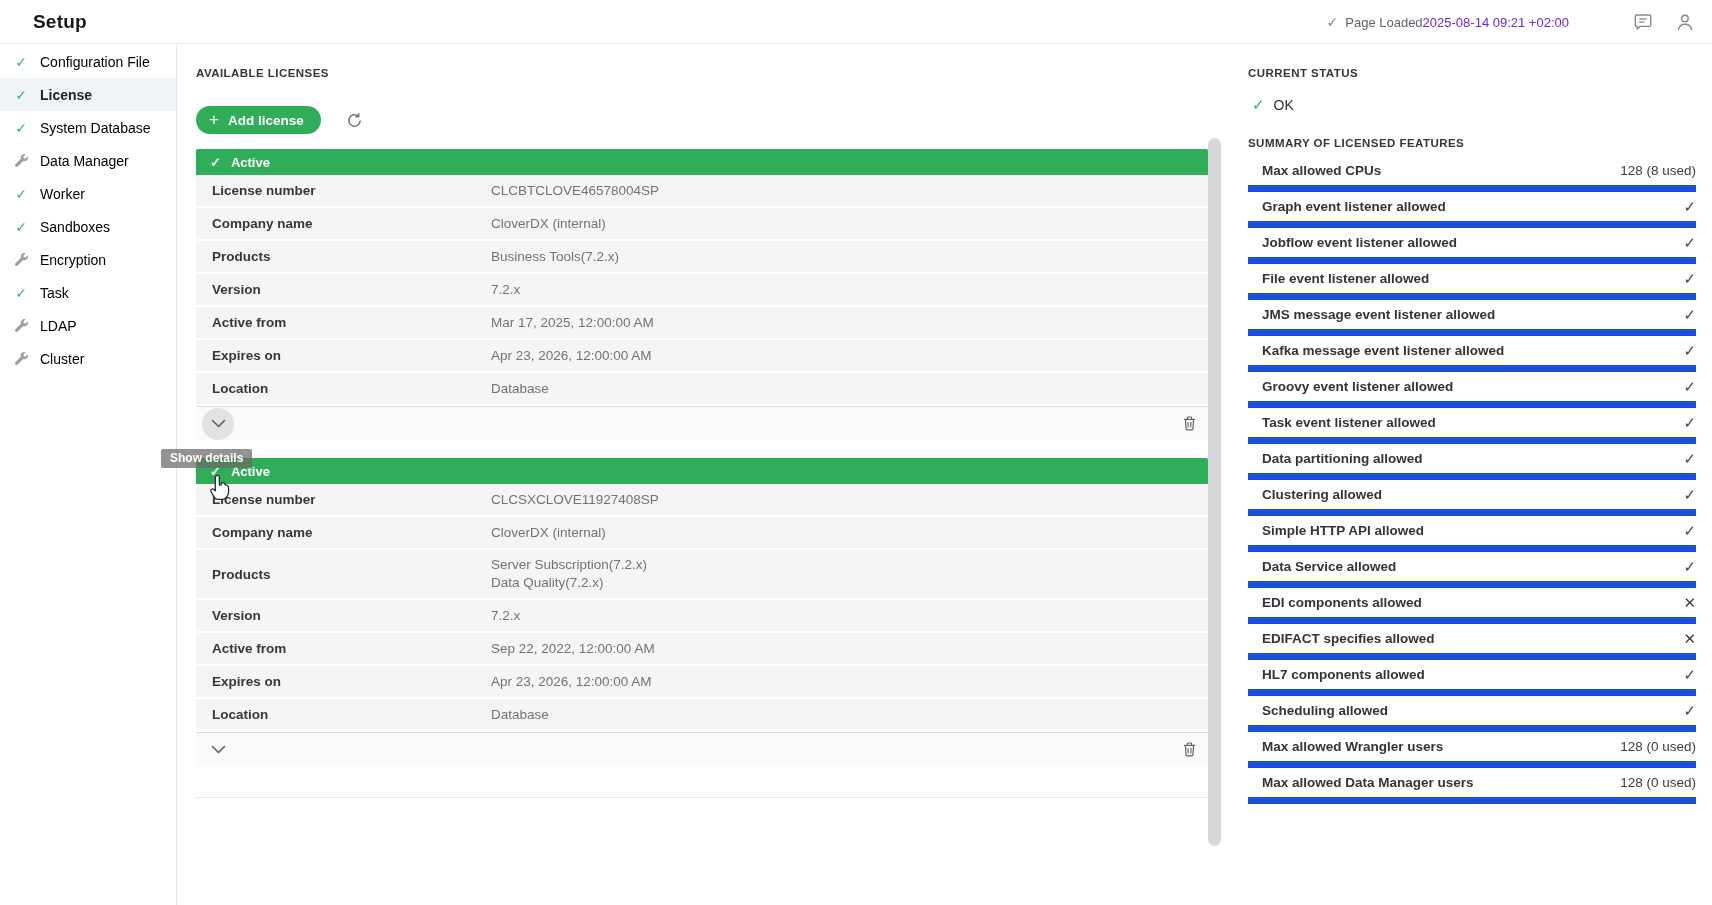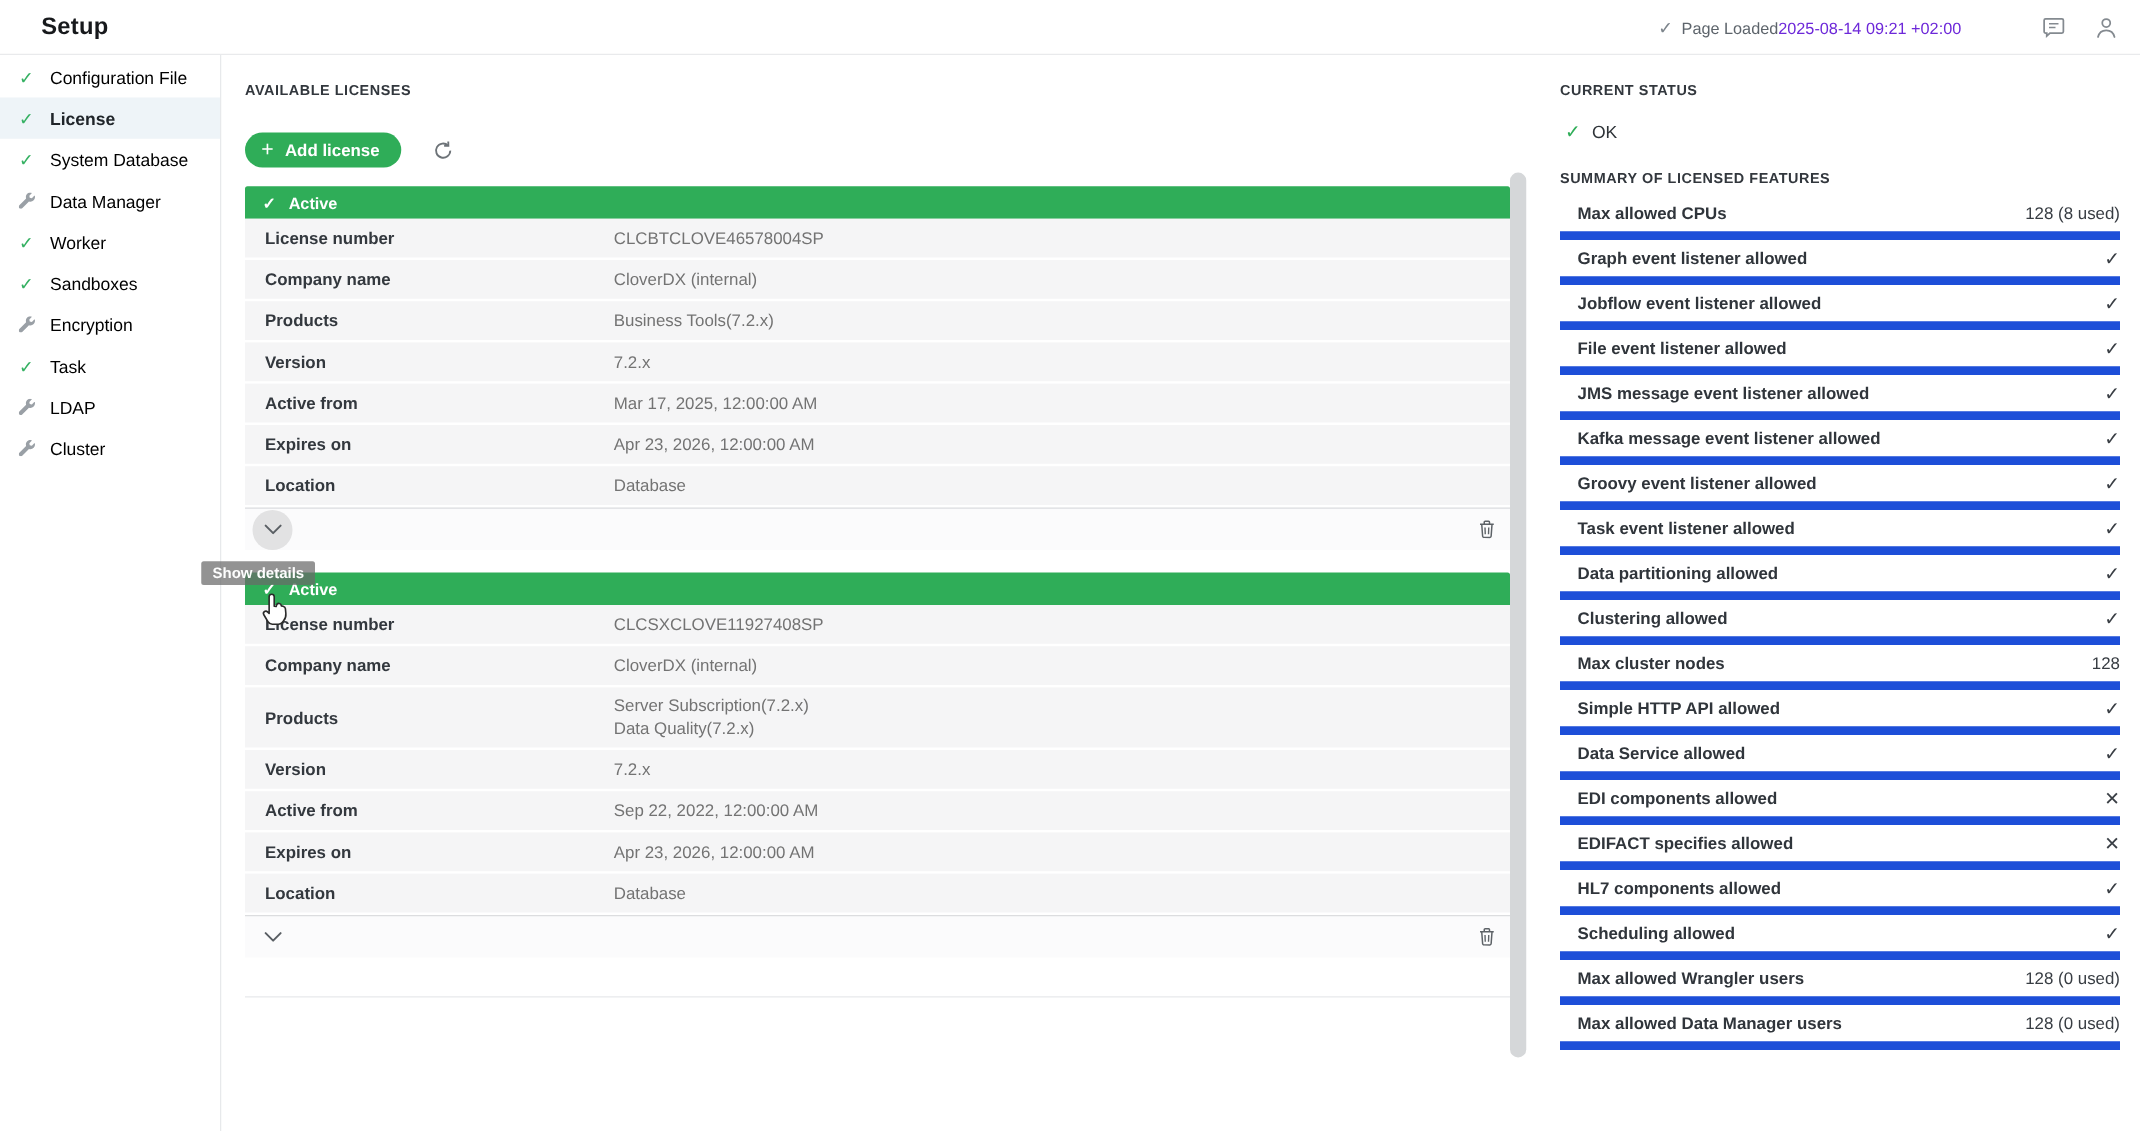--- a/index.html
+++ b/index.html
@@ -359,24 +359,20 @@
         </div>
         <div class="feature-row">
           <span class="fl">Data partitioning allowed</span>
           <span class="fv mark">✓</span>
         </div>
         <div class="feature-row">
           <span class="fl">Clustering allowed</span>
           <span class="fv mark">✓</span>
         </div>
         <div class="feature-row">
-          <span class="fl">Max cluster nodes</span>
-          <span class="fv">128</span>
-        </div>
-        <div class="feature-row">
           <span class="fl">Simple HTTP API allowed</span>
           <span class="fv mark">✓</span>
         </div>
         <div class="feature-row">
           <span class="fl">Data Service allowed</span>
           <span class="fv mark">✓</span>
         </div>
         <div class="feature-row">
           <span class="fl">EDI components allowed</span>
           <span class="fv mark">✕</span>

